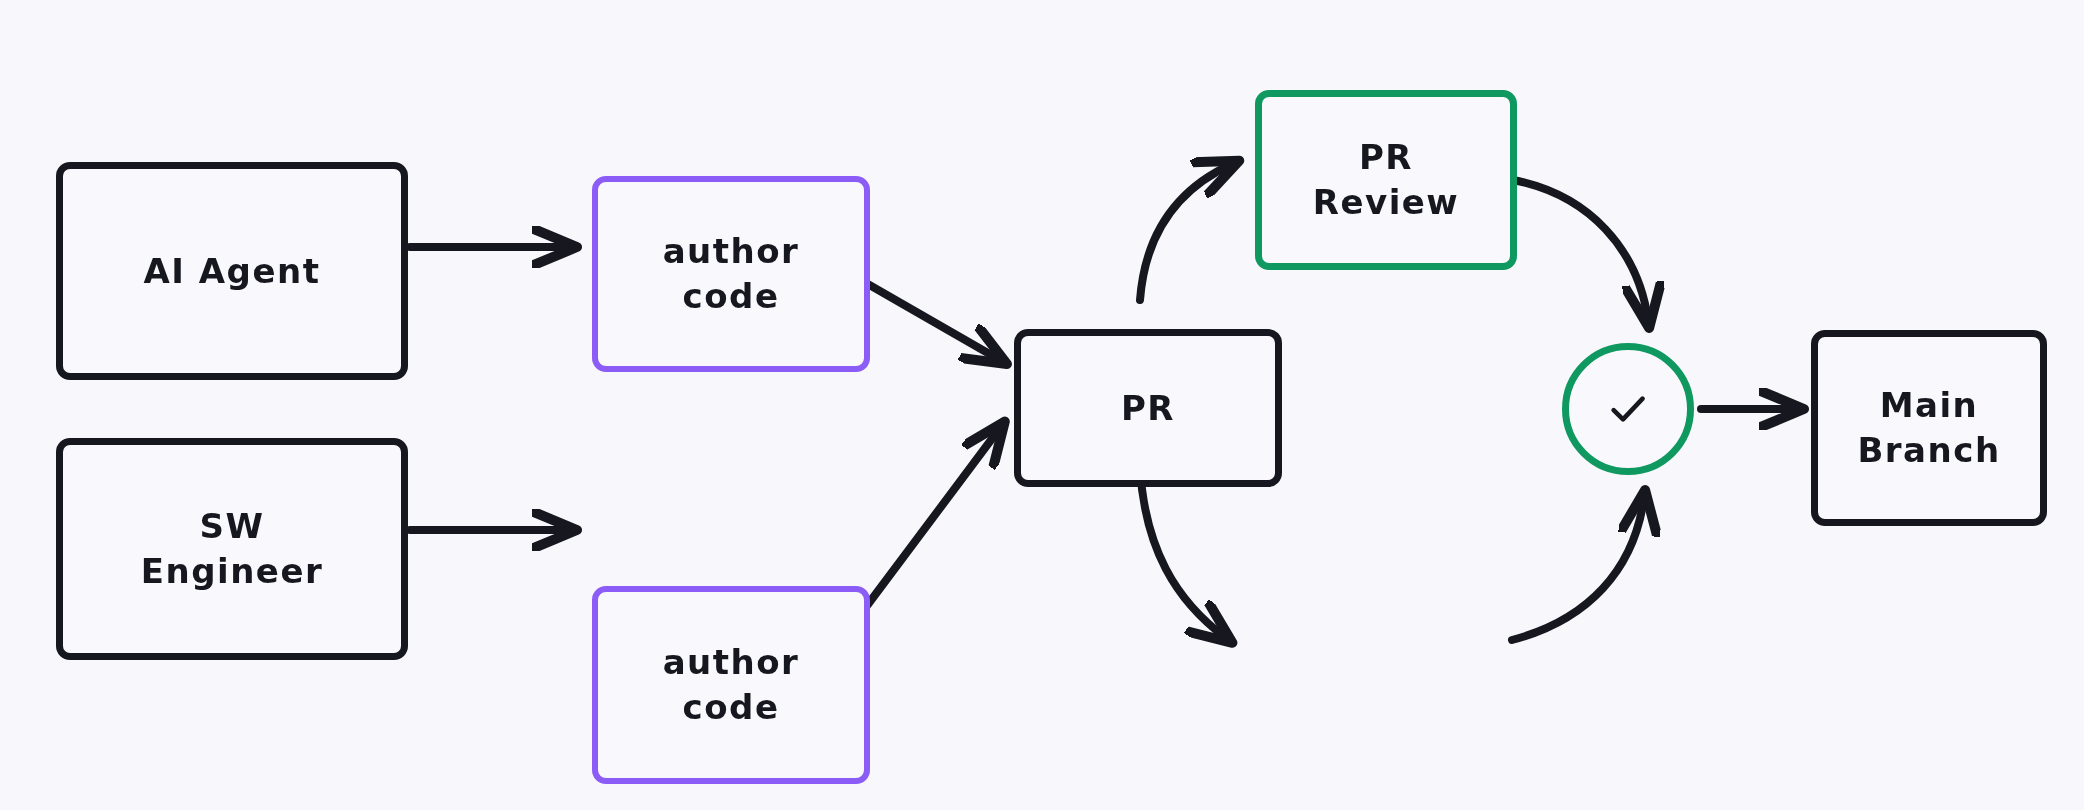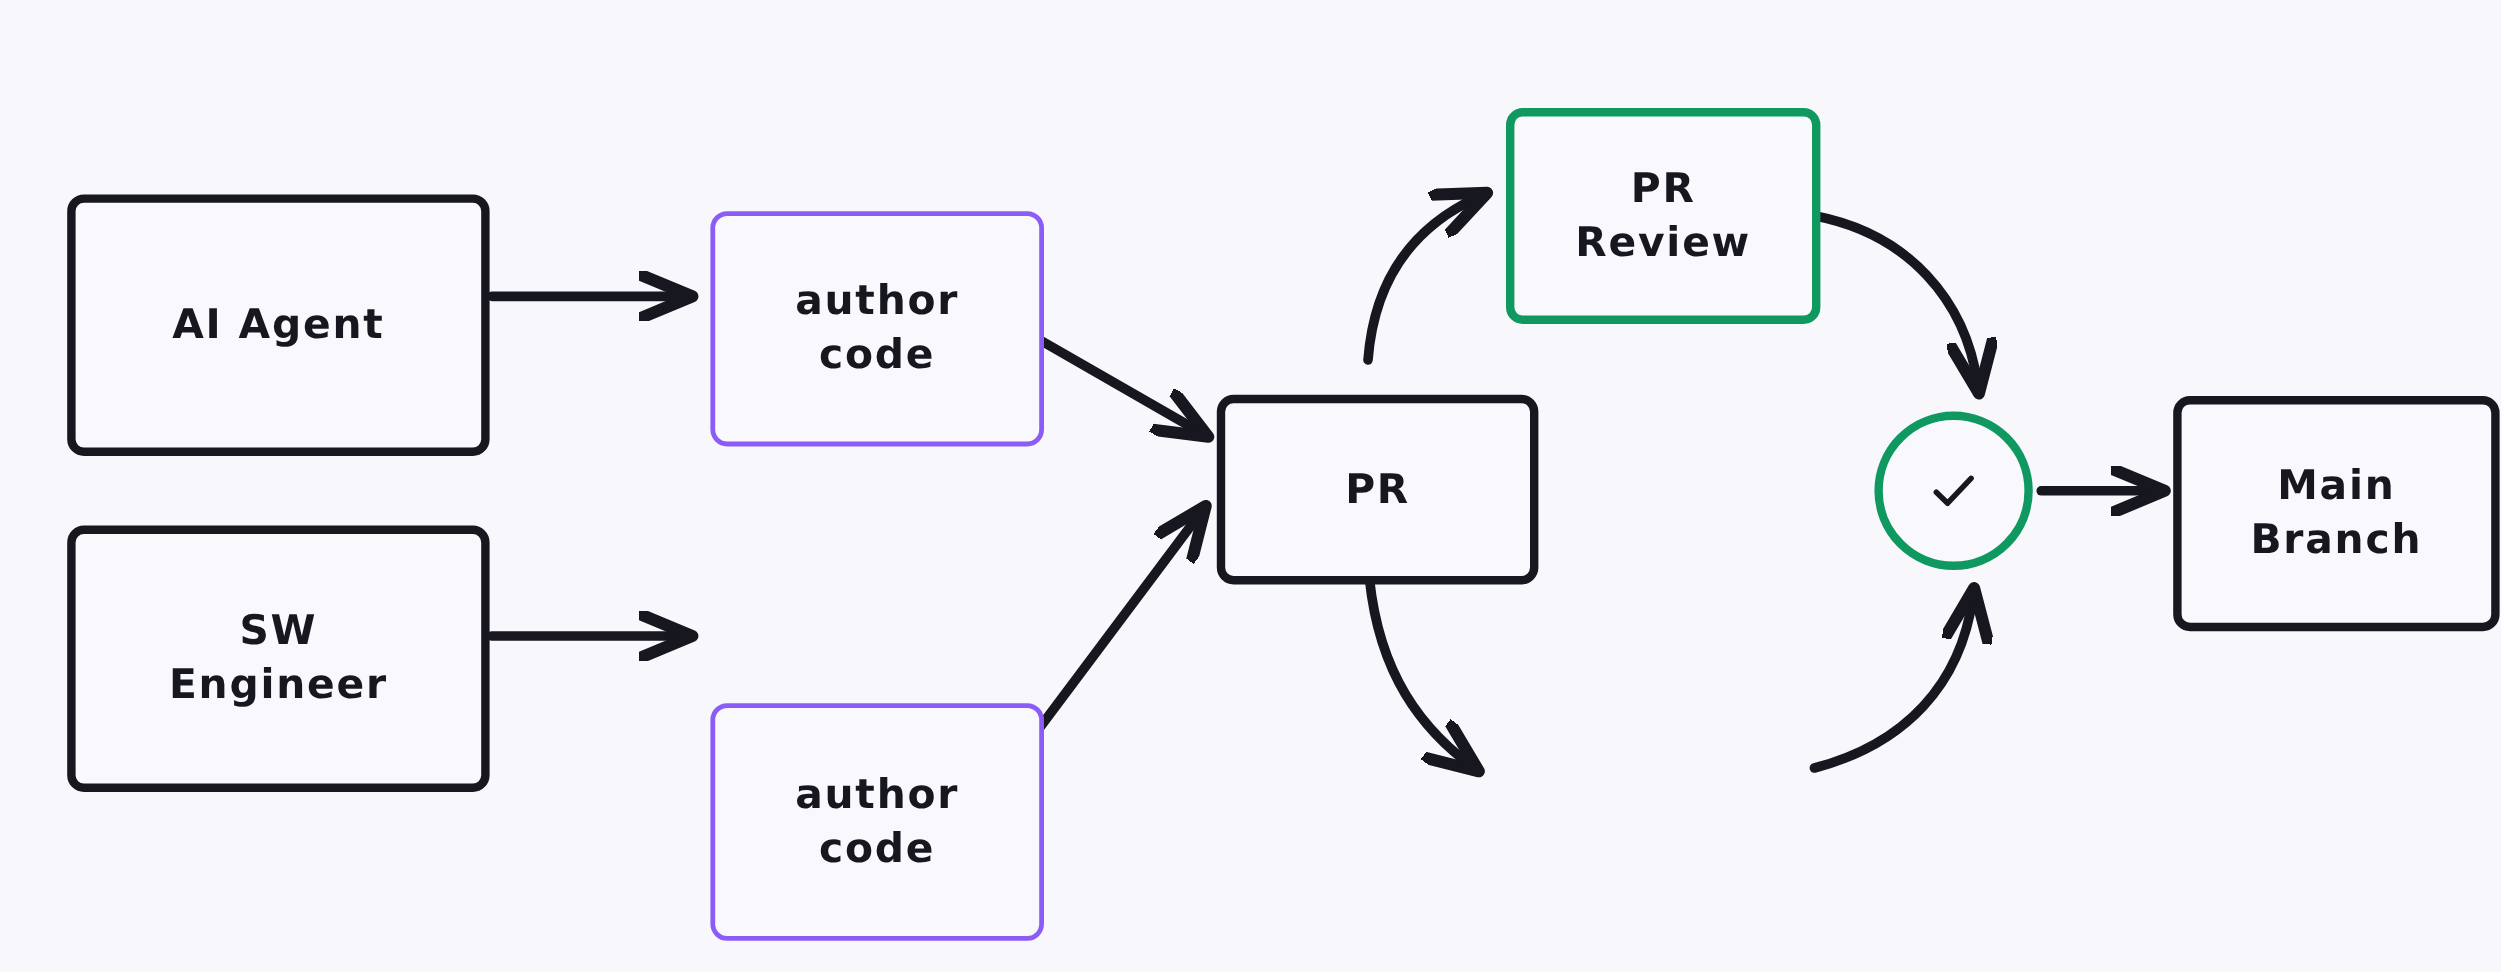--- a/index.html
+++ b/index.html
@@ -36,21 +36,21 @@
   .node-label {
     font-family: "DejaVu Sans", sans-serif;
     font-weight: 700;
     font-size: 34px;
     line-height: 1.32;
     letter-spacing: 1.5px;
     color: #17181f;
     white-space: pre-line;
   }
   .node.dark  { border: 7px solid #17181f; }
-  .node.blue  { border: 4px solid #8b5cf6; }
+  .node.blue  { border: 6px solid #8b5cf6; }
   .node.green { border: 7px solid #0f9960; }
 
   .check-node {
     position: absolute;
     box-sizing: border-box;
     border-radius: 50%;
     border: 7px solid #0f9960;
     background: #f9f9fd;
     display: flex;
     align-items: center;
@@ -122,18 +122,18 @@
 Review</span>
   </div>
 
 
   <div class="check-node" style="left:1562px; top:343px; width:132px; height:132px;">
     <svg class="check-glyph" viewBox="0 0 24 24">
       <path d="M4.5,12.6 L9.4,17.4 L19.6,6.6" fill="none" stroke="#17181f" stroke-width="2.4" stroke-linecap="round" stroke-linejoin="round"></path>
     </svg>
   </div>
 
-  <div class="node dark" style="left:1811px; top:306px; width:272px; height:196px;">
+  <div class="node dark" style="left:1811px; top:306px; width:236px; height:196px;">
     <span class="node-label">Main
 Branch</span>
   </div>
 
 </div>
 
 </body></html>

